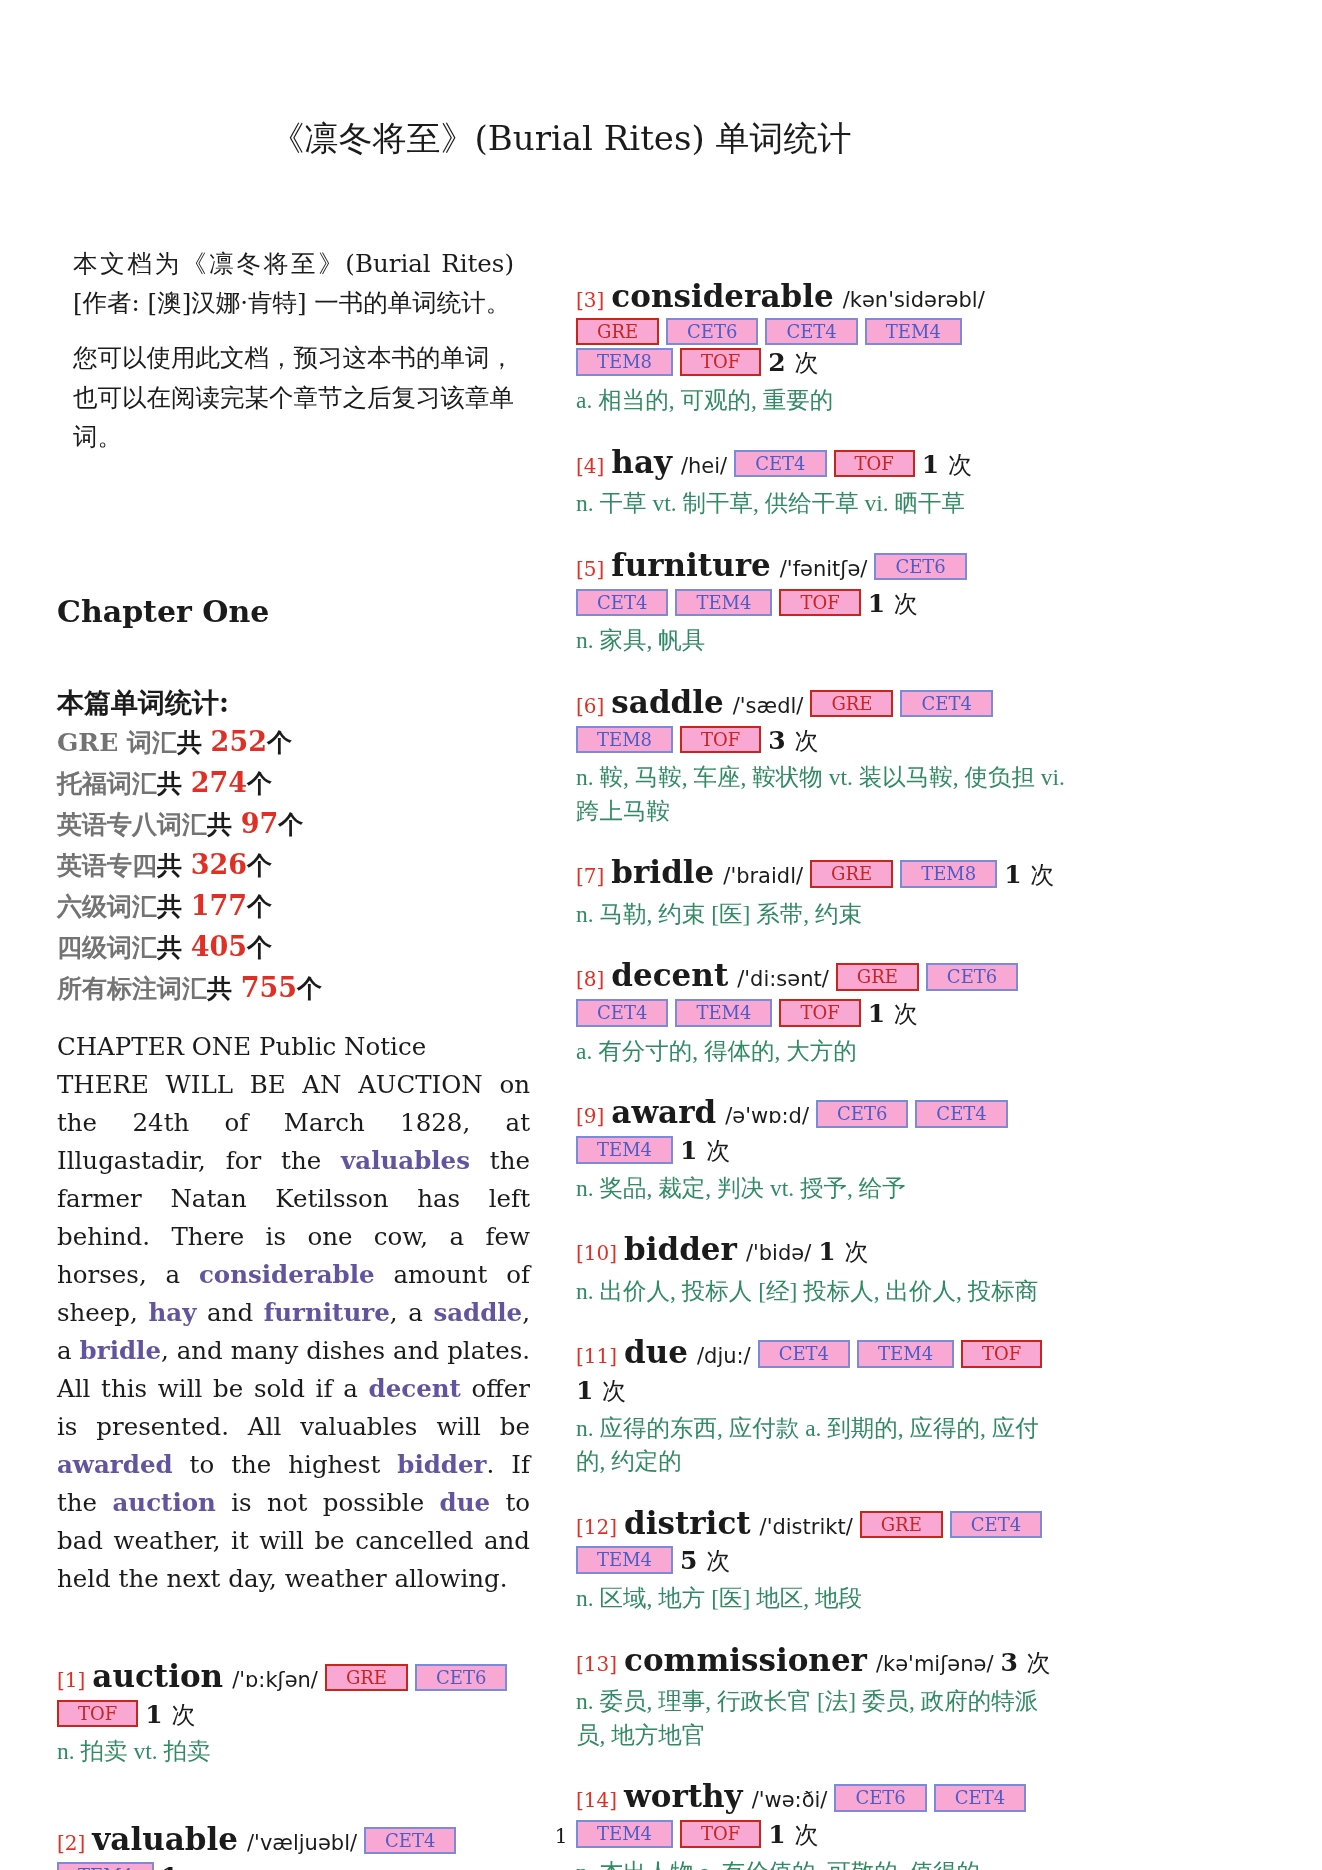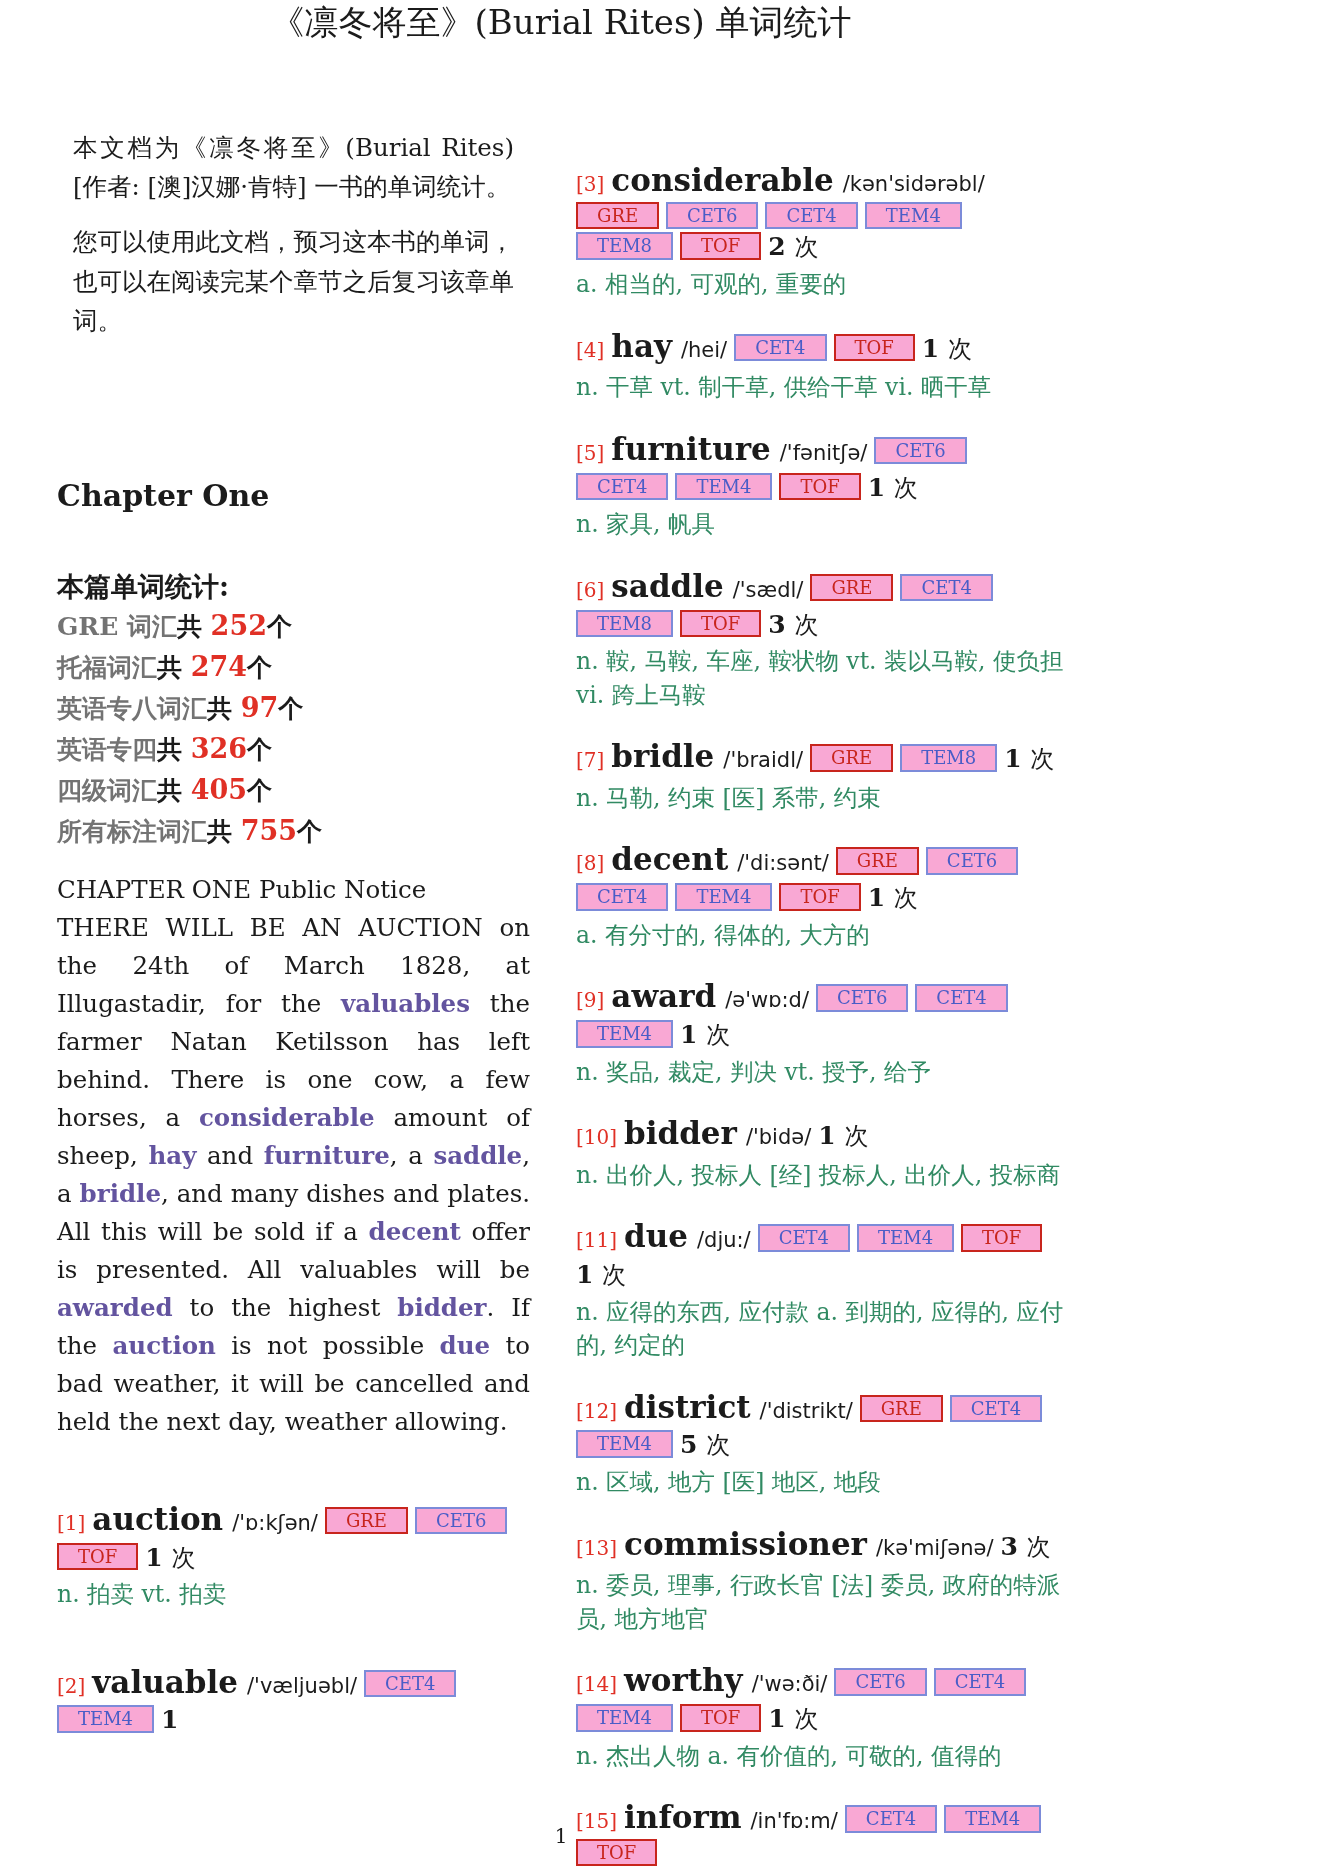--- a/index.html
+++ b/index.html
@@ -1,21 +1,21 @@
 <!DOCTYPE html>
 <html><head>
 <meta charset="utf-8">
 <style>
   html,body { margin:0; padding:0; background:#ffffff; }
   .page {
     position:relative; width:1322px; height:1870px; background:#ffffff;
     font-family:"DejaVu Serif","Liberation Serif",serif; color:#1b1b1b; overflow:hidden;
   }
   .content { margin-left:57px; width:1008px; }
-  .doc-title { text-align:center; font-size:34px; }
+  .doc-title { padding-top:116px; text-align:center; font-size:34px; }
   .columns { display:flex; gap:46px; margin-top:66px; }
   .col-left { width:473px; }
   .col-right { width:489px; padding-top:48px; }
 
   .intro p { margin:16px; font-size:24.5px; line-height:1.6; text-align:justify; }
 
   .chapter-heading { margin-top:138px; text-align:left; font-weight:bold; font-size:30px; }
   .stats-title { margin-top:56px; font-size:27px; font-weight:bold; }
   .stat-line { font-size:25px; font-weight:bold; line-height:1.52; }
   .stat-label { color:#737373; }
@@ -34,21 +34,21 @@
   .entry-word { font-weight:bold; font-size:31px; margin-right:9px; }
   .entry-phon { font-family:"DejaVu Sans","Liberation Sans",sans-serif; font-size:21px; margin-right:7px; }
   .tag {
     display:inline-block; font-size:18px; line-height:1.25; padding:1px 19px 0;
     margin-right:7px; vertical-align:3px; background:#f9a8d4;
   }
   .tag.red  { color:#c8251d; border:2px solid #c8251d; }
   .tag.blue { color:#4a5dc7; border:2px solid #7c8bd9; }
   .entry-count { font-weight:bold; font-size:25px; }
   .entry-unit { font-size:24px; }
-  .entry-def { color:#318a63; font-size:23.5px; line-height:1.42; margin-top:4px; }
+  .entry-def { color:#318a63; font-size:23.5px; line-height:1.42; margin-top:4px;font-family:Liberation Serif, serif; }
 
   .page-num {
     position:absolute; bottom:22px; left:57px; width:1008px;
     text-align:center; font-size:20px; color:#1b1b1b;
   }
 </style>
 </head>
 <body>
 
 <div class="page">
@@ -65,20 +65,21 @@
           </div>
 
         <div class="chapter-heading">Chapter One</div>
 
         <div class="stats-title">本篇单词统计:</div>
         <div class="stats">
             <div class="stat-line"><span class="stat-label">GRE 词汇</span><span class="stat-mid">共 </span><span class="stat-count">252</span><span class="stat-suffix">个</span></div>
             <div class="stat-line"><span class="stat-label">托福词汇</span><span class="stat-mid">共 </span><span class="stat-count">274</span><span class="stat-suffix">个</span></div>
             <div class="stat-line"><span class="stat-label">英语专八词汇</span><span class="stat-mid">共 </span><span class="stat-count">97</span><span class="stat-suffix">个</span></div>
             <div class="stat-line"><span class="stat-label">英语专四</span><span class="stat-mid">共 </span><span class="stat-count">326</span><span class="stat-suffix">个</span></div>
+            <div class="stat-line"><span class="stat-label">六级词汇</span><span class="stat-mid">共 </span><span class="stat-count">177</span><span class="stat-suffix">个</span></div>
             <div class="stat-line"><span class="stat-label">四级词汇</span><span class="stat-mid">共 </span><span class="stat-count">405</span><span class="stat-suffix">个</span></div>
             <div class="stat-line"><span class="stat-label">所有标注词汇</span><span class="stat-mid">共 </span><span class="stat-count">755</span><span class="stat-suffix">个</span></div>
           </div>
 
         <div class="passage">
           <div>CHAPTER ONE Public Notice</div>
           <span id="passage-body"><span>THERE WILL BE AN AUCTION on the 24th of March 1828, at Illugastadir, for the </span><span class="hl">valuables</span><span> the farmer Natan Ketilsson has left behind. There is one cow, a few horses, a </span><span class="hl">considerable</span><span> amount of sheep, </span><span class="hl">hay</span><span> and </span><span class="hl">furniture</span><span>, a </span><span class="hl">saddle</span><span>, a </span><span class="hl">bridle</span><span>, and many dishes and plates. All this will be sold if a </span><span class="hl">decent</span><span> offer is presented. All valuables will be </span><span class="hl">awarded</span><span> to the highest </span><span class="hl">bidder</span><span>. If the </span><span class="hl">auction</span><span> is not possible </span><span class="hl">due</span><span> to bad weather, it will be cancelled and held the next day, weather allowing.</span></span>
         </div>
 
         <div class="entries-left">

